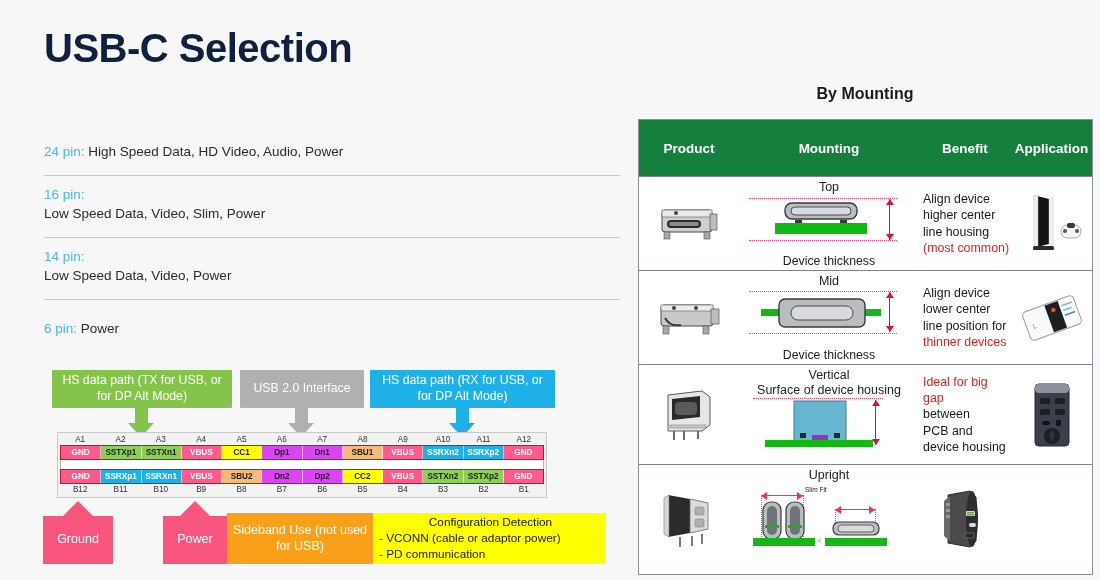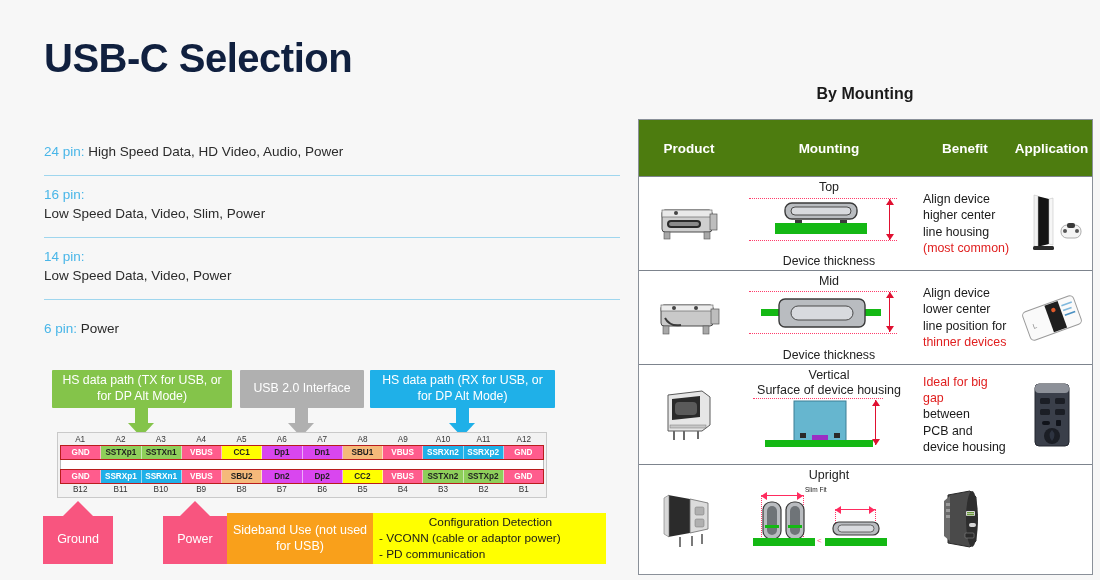--- a/index.html
+++ b/index.html
@@ -7,21 +7,21 @@
     width:1100px;height:580px;
     background:#f7f7f7;
     font-family:"Liberation Sans", sans-serif;
     overflow:hidden;
     position:relative;
   }
   .page{position:relative;width:1100px;height:580px;}
 
   
   .main-title{
-    position:absolute;left:44px;top:36px;
+    position:absolute;left:44px;top:26px;
     font-size:40px;font-weight:bold;color:#10203f;
     letter-spacing:-0.5px;line-height:1.1;
   }
 
   
   .by-function-title{
     position:absolute;left:40px;top:98px;width:500px;
     text-align:center;font-size:17px;font-weight:bold;color:#1a1a1a;
   }
   .fn-list{position:absolute;left:44px;top:142px;width:576px;}
@@ -103,21 +103,21 @@
   
   .by-mounting-title{
     position:absolute;left:640px;top:85px;width:450px;text-align:center;
     font-size:16px;font-weight:bold;color:#1a1a1a;
   }
   .mount-table{
     position:absolute;left:638px;top:119px;width:455px;height:456px;
     border:1px solid #8a9099;background:#fff;box-sizing:border-box;
   }
   .mount-head{
-    display:flex;background:#4d7c0f;height:56px;align-items:center;
+    display:flex;background:#15803d;height:56px;align-items:center;
     color:#fff;font-size:13.5px;font-weight:bold;
   }
   .mh-product{width:100px;text-align:center;}
   .mh-mounting{width:180px;text-align:center;}
   .mh-benefit{width:92px;text-align:center;}
   .mh-application{width:81px;text-align:center;}
 
   .mount-row{
     display:flex;border-top:1px solid #7d848d;box-sizing:border-box;
     height:100px;align-items:stretch;

